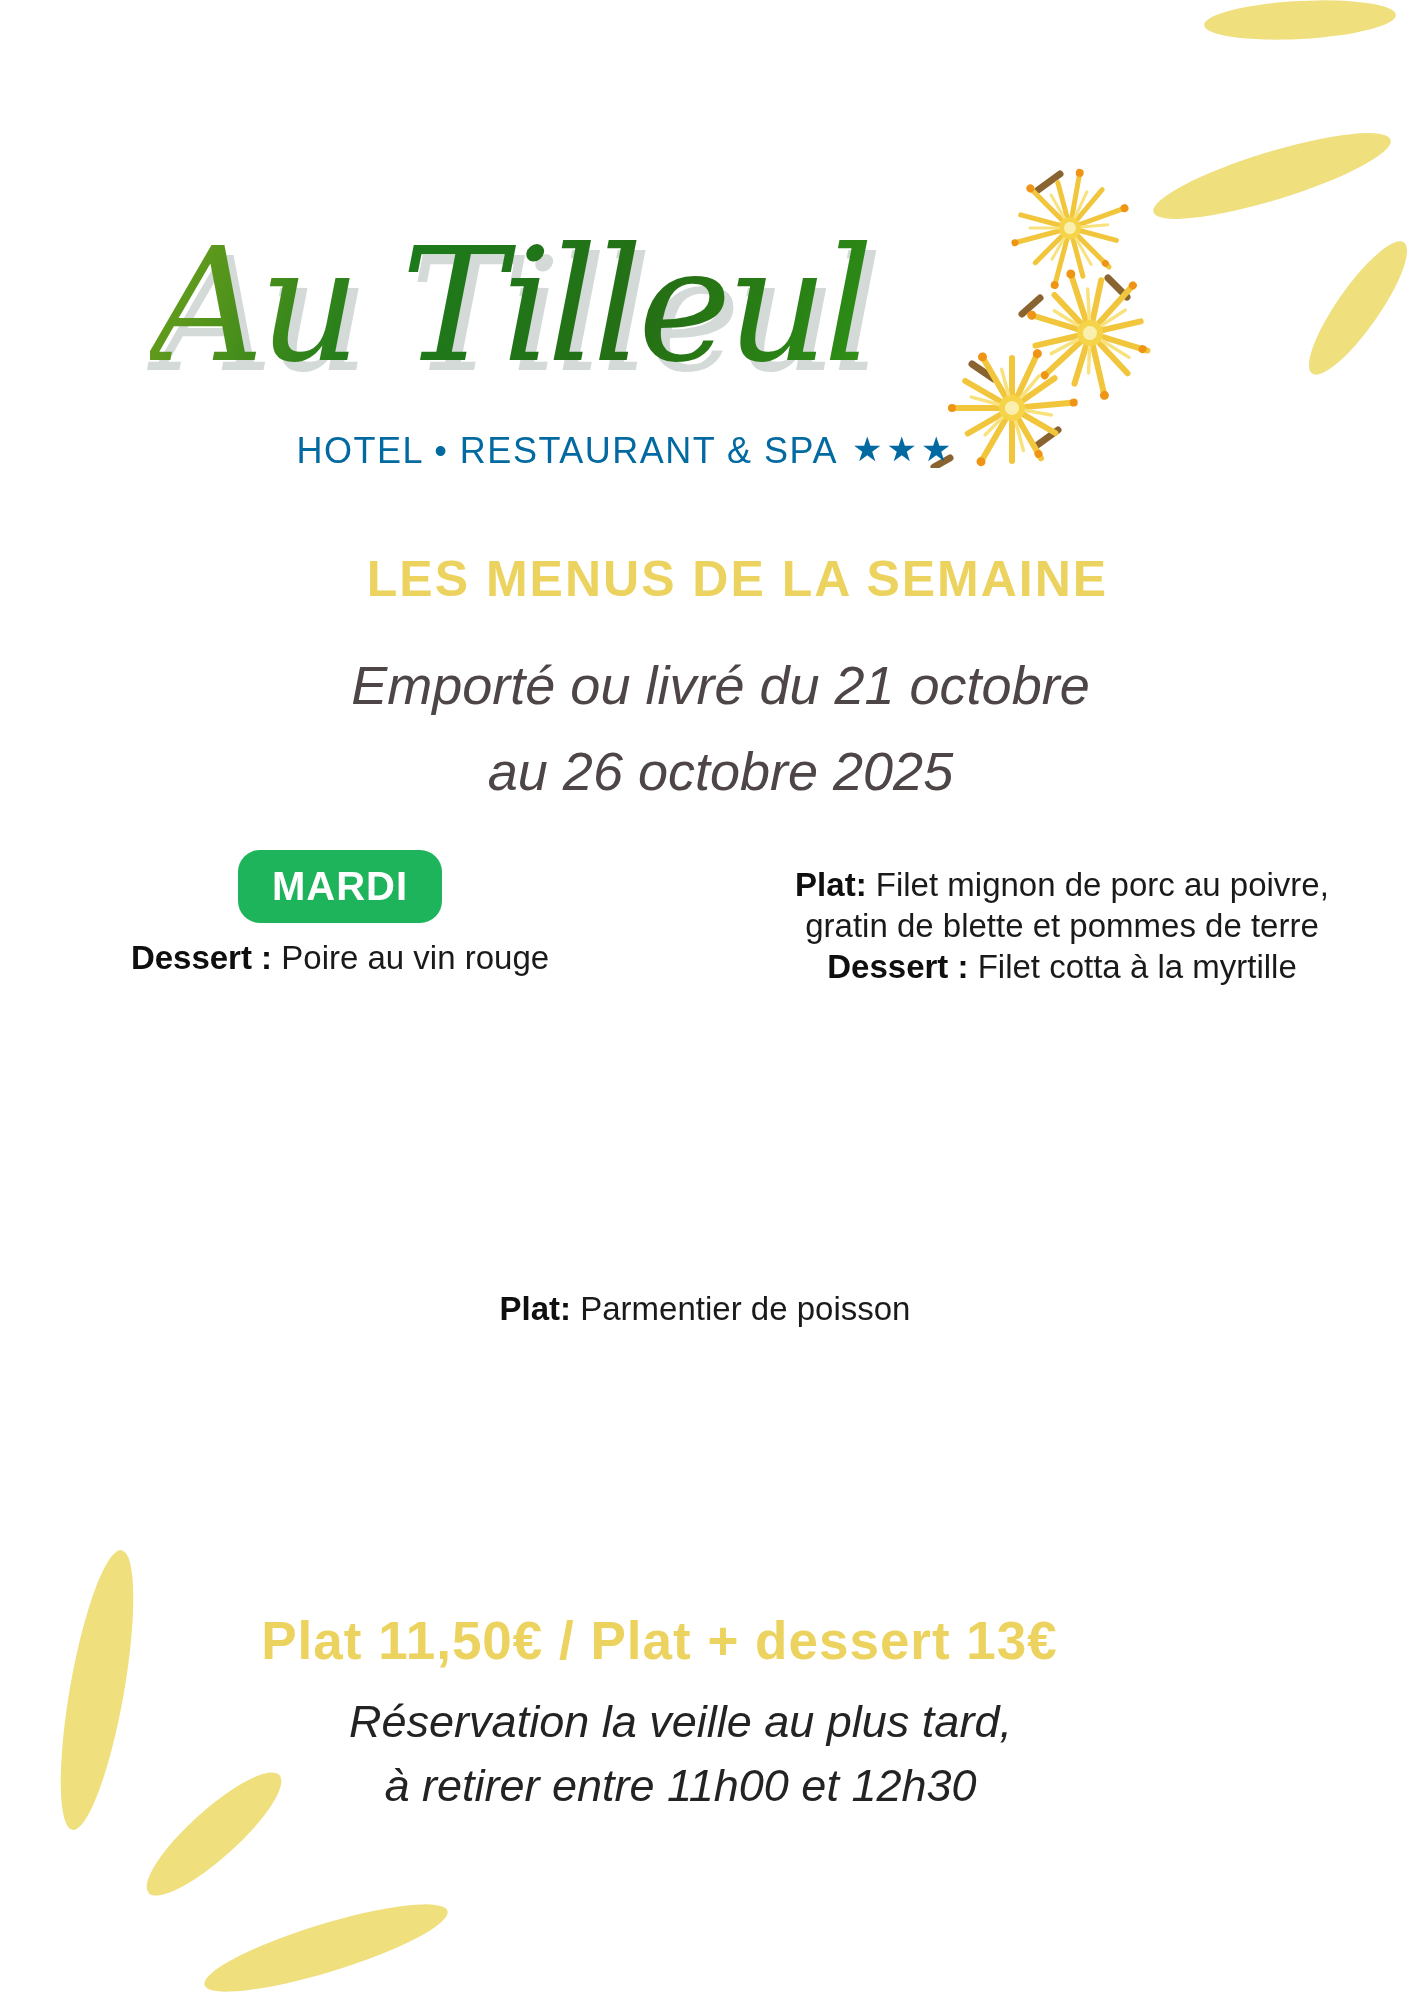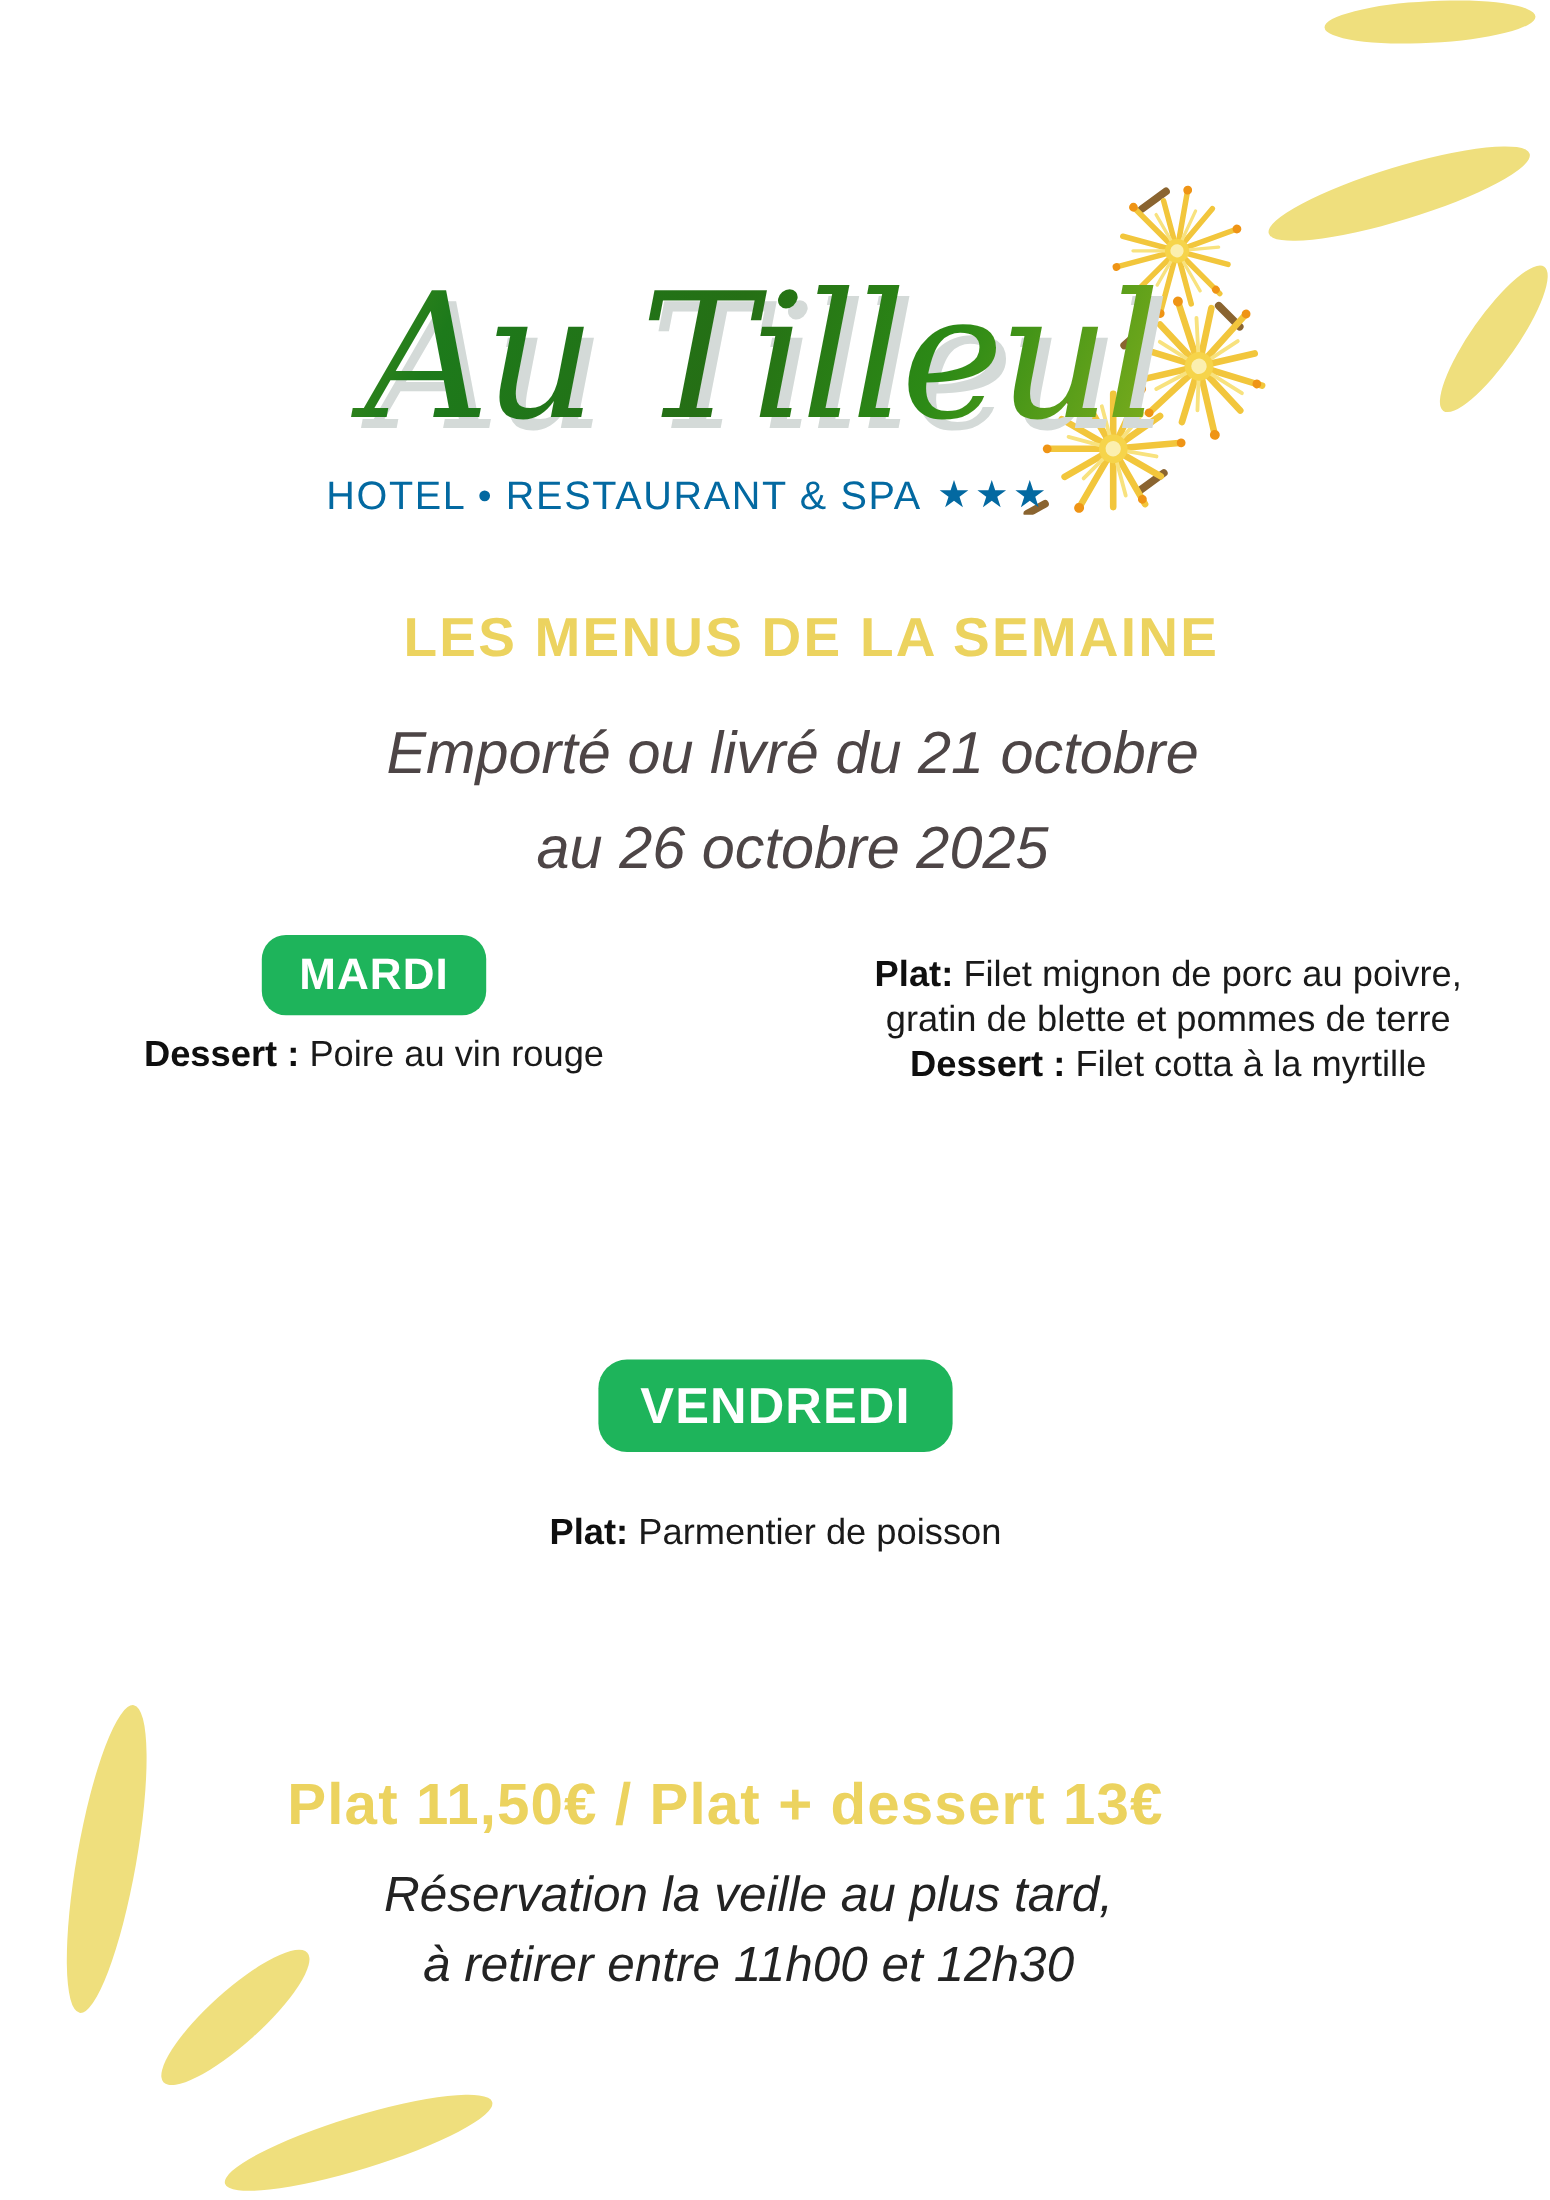--- a/index.html
+++ b/index.html
@@ -5,21 +5,21 @@
   html,body{margin:0;padding:0;background:#ffffff;}
   .page{
     position:relative;width:1409px;height:2000px;margin:0 auto;
     background:#ffffff;overflow:hidden;
     font-family:"Liberation Sans",sans-serif;color:#1a1a1a;
   }
   
   .deco-svg{position:absolute;left:0;top:0;width:1409px;height:2000px;z-index:0;}
   
   .flowers{position:absolute;left:920px;top:128px;width:280px;height:340px;z-index:1;}
-  .script-wrap{position:absolute;left:150px;top:175px;width:900px;height:310px;z-index:2;text-align:right;}
+  .script-wrap{position:absolute;left:150px;top:155px;width:900px;height:310px;z-index:2;text-align:left;}
   .script{
     position:absolute;left:0;right:0;top:0;
     font-family:"DejaVu Serif",serif;font-style:italic;font-weight:400;
     font-size:158px;line-height:300px;letter-spacing:-5px;white-space:nowrap;
   }
   .script.shadow{color:#d4dad8;transform:translate(9px,10px);}
   .script.main{
     background:linear-gradient(115deg,#7ca81c 0%,#1d7a1b 30%,#256f15 55%,#2c8a16 75%,#8ab31e 100%);
     -webkit-background-clip:text;background-clip:text;color:transparent;
   }
@@ -216,21 +216,20 @@
   </div>
 
   <div class="day-col" id="col-jeudi">
     <div class="menu-text">
       <div><b>Plat:</b> <span>Filet mignon de porc au poivre, gratin de blette et pommes de terre</span></div>
       <div><b>Dessert :</b> <span>Filet cotta à la myrtille</span></div>
     </div>
   </div>
 
   <div class="day-col" id="col-vendredi">
-    <span class="badge">VENDREDI</span>
     <div class="menu-text">
       <div><b>Plat:</b> <span>Parmentier de poisson</span></div>
     </div>
   </div>
 
   <div class="price">Plat 11,50€ / Plat + dessert 13€</div>
   <div class="resv">
     <div>Réservation la veille au plus tard,</div>
     <div>à retirer entre 11h00 et 12h30</div>
   </div>

